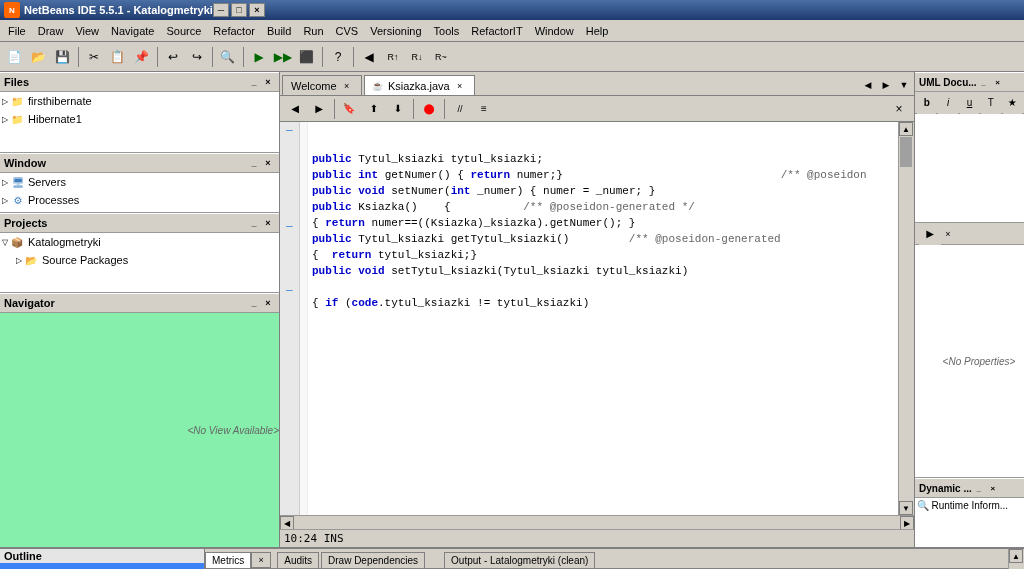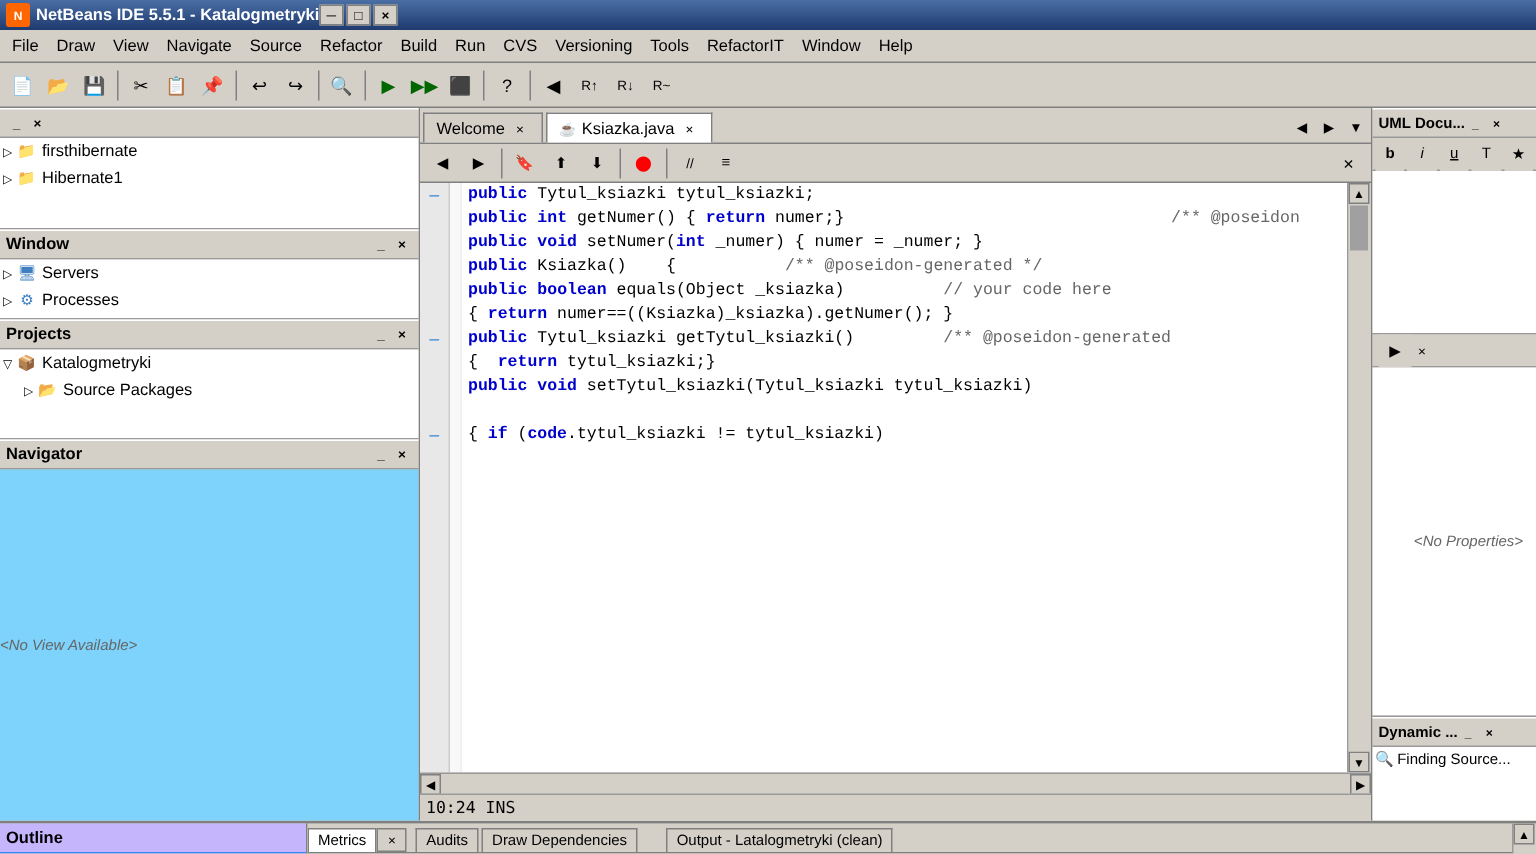--- a/index.html
+++ b/index.html
@@ -136,20 +136,21 @@
   <div class="tb-btn" style="font-size:9px;">R↓</div>
   <div class="tb-btn" style="font-size:9px;">R~</div>
 </div>
 
 <div style="display:flex; height: calc(569px - 20px - 22px - 30px - 22px); ">
 
   <div id="left-panel">
 
     <div id="files-panel">
       <div class="panel-header">
+        <span class="panel-header-title">Files</span>
         <div class="panel-btn">_</div>
         <div class="panel-btn">×</div>
       </div>
       <div class="panel-content">
         <div class="tree-item">
           <span style="width:8px; font-size:8px;">▷</span>
           <span class="tree-icon folder-icon">📁</span>
           <span>firsthibernate</span>
         </div>
         <div class="tree-item">
@@ -199,21 +200,21 @@
         </div>
       </div>
     </div>
 
     <div id="navigator-panel" style="border-top:1px solid #999; flex:1; display:flex; flex-direction:column;">
       <div class="panel-header">
         <span class="panel-header-title">Navigator</span>
         <div class="panel-btn">_</div>
         <div class="panel-btn">×</div>
       </div>
-      <div style="flex:1; background:#7dd3fc; display:flex; align-items:center; justify-content:flex-start;">
+      <div style="flex:1; background:#86efac; display:flex; align-items:center; justify-content:flex-end;">
         <span style="color:#666; font-style:italic; font-size:10px;">&lt;No View Available&gt;</span>
       </div>
     </div>
   </div>
 
   <div id="center-area">
 
     <div id="tab-bar">
       <div style="display:flex; align-items:center; padding:0 2px;">
         <div class="tab">
@@ -262,26 +263,25 @@
           <div style="height:16px;"></div>
           <div style="height:16px; display:flex; align-items:center; justify-content:center; color:#0066cc; font-size:9px;">─</div>
           <div style="height:16px;"></div>
           <div style="height:16px;"></div>
           <div style="height:16px;"></div>
           <div style="height:16px; display:flex; align-items:center; justify-content:center; color:#0066cc; font-size:9px;">─</div>
         </div>
 
         <div style="width:8px; background:#f8f8f8; border-right:1px solid #eee;"></div>
 
-        <div style="flex:1; font-family:'Courier New',monospace; font-size:11px; line-height:16px; padding:0 4px; overflow:hidden; background:white;">
+        <div style="flex:1; font-family:'Courier New',monospace; font-size:11px; line-height:16px; padding:0 4px; overflow:hidden; background:white;margin-top:29px;">
           <div style="height:16px; white-space:nowrap;"><span class="kw">public</span> Tytul_ksiazki tytul_ksiazki;</div>
           <div style="height:16px; white-space:nowrap;"><span class="kw">public</span> <span class="kw">int</span> getNumer() { <span class="kw">return</span> numer;}&nbsp;&nbsp;&nbsp;&nbsp;&nbsp;&nbsp;&nbsp;&nbsp;&nbsp;&nbsp;&nbsp;&nbsp;&nbsp;&nbsp;&nbsp;&nbsp;&nbsp;&nbsp;&nbsp;&nbsp;&nbsp;&nbsp;&nbsp;&nbsp;&nbsp;&nbsp;&nbsp;&nbsp;&nbsp;&nbsp;&nbsp;&nbsp;&nbsp;<span class="cm">/** @poseidon</span></div>
           <div style="height:16px; white-space:nowrap;"><span class="kw">public</span> <span class="kw">void</span> setNumer(<span class="kw">int</span> _numer) { numer = _numer; }&nbsp;&nbsp;&nbsp;&nbsp;</div>
           <div style="height:16px; white-space:nowrap;"><span class="kw">public</span> Ksiazka()&nbsp;&nbsp;&nbsp;&nbsp;{&nbsp;&nbsp;&nbsp;&nbsp;&nbsp;&nbsp;&nbsp;&nbsp;&nbsp;&nbsp;&nbsp;<span class="cm">/** @poseidon-generated */</span></div>
-          <div style="height:16px; white-space:nowrap;"><span class="kw">public</span> <span class="kw">boolean</span> equals(Object _ksiazka)&nbsp;&nbsp;&nbsp;&nbsp;&nbsp;&nbsp;&nbsp;&nbsp;&nbsp;&nbsp;<span class="cm">// your code here</span></div>
           <div style="height:16px; white-space:nowrap;">{ <span class="kw">return</span> numer==((Ksiazka)_ksiazka).getNumer(); }&nbsp;&nbsp;&nbsp;&nbsp;</div>
           <div style="height:16px; white-space:nowrap;"><span class="kw">public</span> Tytul_ksiazki getTytul_ksiazki()&nbsp;&nbsp;&nbsp;&nbsp;&nbsp;&nbsp;&nbsp;&nbsp;&nbsp;<span class="cm">/** @poseidon-generated</span></div>
           <div style="height:16px; white-space:nowrap;">{&nbsp;&nbsp;<span class="kw">return</span> tytul_ksiazki;}</div>
           <div style="height:16px; white-space:nowrap;"><span class="kw">public</span> <span class="kw">void</span> setTytul_ksiazki(Tytul_ksiazki tytul_ksiazki)</div>
           <div style="height:16px; white-space:nowrap;">&nbsp;</div>
           <div style="height:16px; white-space:nowrap;">{ <span class="kw">if</span> (<span class="kw">code</span>.tytul_ksiazki != tytul_ksiazki)</div>
         </div>
 
         <div class="v-scroll" style="width:16px; background:#d4d0c8;">
           <div class="scroll-btn">▲</div>
@@ -334,31 +334,31 @@
 
     <div style="height:70px; border-top:1px solid #999; display:flex; flex-direction:column;">
       <div class="panel-header" style="font-size:10px;">
         <span>Dynamic ...</span>
         <div class="panel-btn" style="font-size:8px;">_</div>
         <div class="panel-btn" style="font-size:8px;">×</div>
       </div>
       <div style="flex:1; background:white; padding:2px; font-size:10px; overflow:hidden;">
         <div style="display:flex; align-items:center; gap:2px;">
           <span style="color:#0066cc; font-size:10px;">🔍</span>
-          <span>Finding Source...</span>
+          <span>Runtime Inform...</span>
         </div>
       </div>
     </div>
   </div>
 </div>
 
 <div id="bottom-area" style="height:180px; display:flex; border-top:2px solid #808080; background:#d4d0c8;">
 
   <div style="width:205px; min-width:205px; display:flex; flex-direction:column; border-right:1px solid #808080;">
-    <div style="background:#c4b5fd; border-bottom:1px solid #3b82f6; display:flex; align-items:center; padding:2px 4px; font-weight:bold; height:20px;">
+    <div style="background:#e5e5e5; border-bottom:6px solid #3b82f6; display:flex; align-items:center; padding:2px 4px; font-weight:bold; height:20px;">
       <span>Outline</span>
     </div>
 
   </div>
 
   <div style="flex:1; display:flex; flex-direction:column; overflow:hidden;">
 
     <div style="background:#d4d0c8; height:20px; display:flex; align-items:flex-end; border-bottom:1px solid #808080; overflow:hidden;">
       <div class="metrics-tab active">
         <span>Metrics</span>

